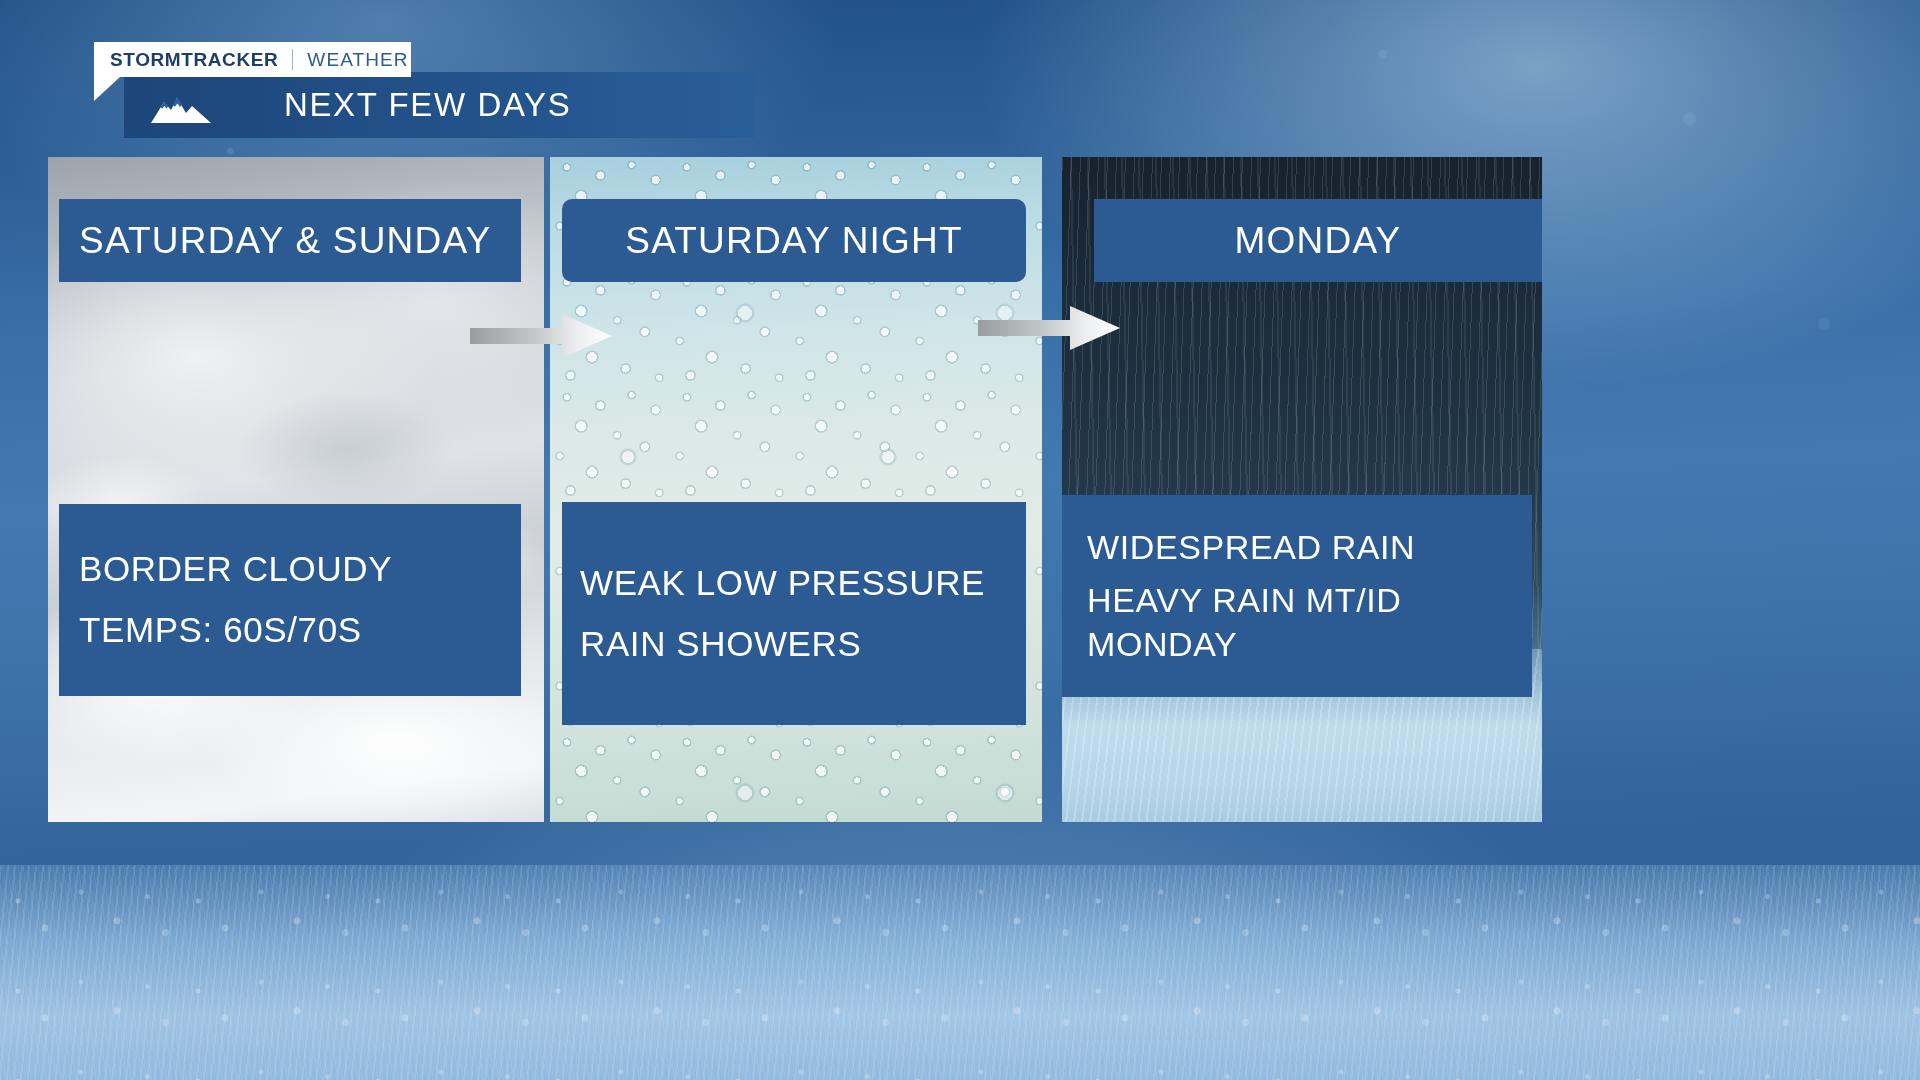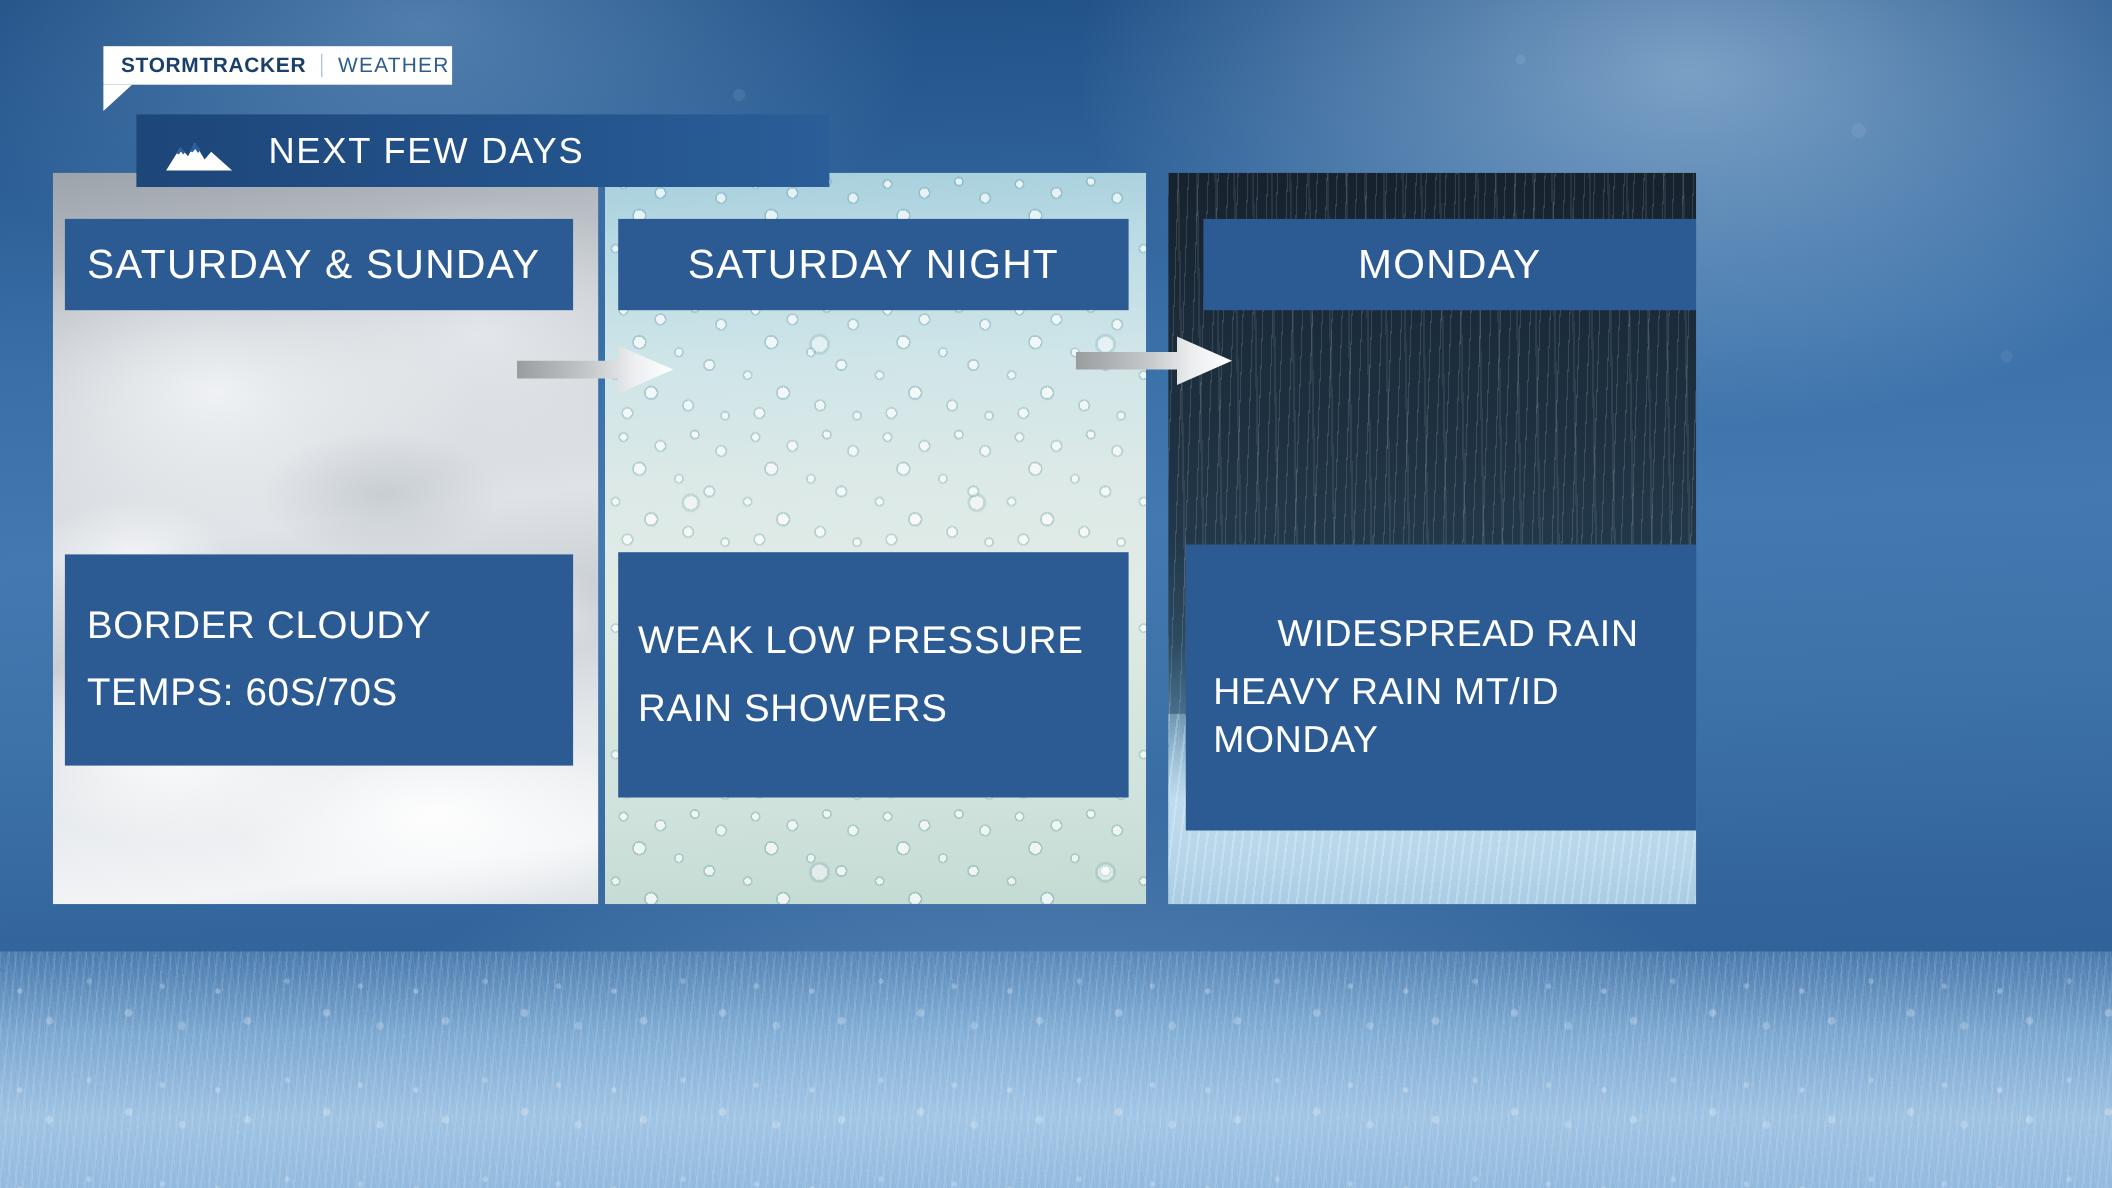--- a/index.html
+++ b/index.html
@@ -75,25 +75,26 @@
   #logo-tail {
     position:absolute; left:94px; top:77px;
     width:0; height:0;
     border-left:26px solid #ffffff;
     border-bottom:24px solid transparent;
     z-index:6;
   }
 
   
   #title-bar {
-    position:absolute; left:124px; top:104px;
+    position:absolute; left:124px; top:72px;
     width:630px; height:66px;
     background:linear-gradient(90deg, #1d4679 0%, #23528a 55%, #2a5e98 100%);
     display:flex; align-items:center;
     z-index:5;
+    gap:40px;
   }
   #mountain-icon { margin-left:26px; width:62px; height:40px; flex:0 0 auto; }
   #title-text {
     margin-left:32px;
     font-size:33px; color:#ffffff; letter-spacing:1.6px; font-weight:400;
   }
 
   
   .panel { position:absolute; top:157px; height:665px; overflow:hidden; }
   #panel-0 { left:48px;   width:496px; }
@@ -192,26 +193,26 @@
     color:#ffffff; font-size:35px; letter-spacing:.6px; font-weight:400;
     line-height:1.28; white-space:nowrap;
   }
 
   
   #panel-0 .hdr-block { left:11px; top:42px; width:462px; height:83px; padding-left:20px; }
   #panel-0 .hdr-block .hdr-text { text-align:left; }
   #panel-0 .body-block { left:11px; top:347px; width:462px; height:192px; padding-left:20px; gap:16px; }
 
   
-  #panel-1 .hdr-block { left:12px; top:42px; width:464px; height:83px; justify-content:center; padding:0; }
+  #panel-1 .hdr-block { left:12px; top:42px; width:464px; height:83px; justify-content:center; padding:0;border-radius:10px; }
   #panel-1 .body-block { left:12px; top:345px; width:464px; height:223px; padding-left:18px; gap:16px; }
 
   
   #panel-2 .hdr-block { left:32px; top:42px; width:448px; height:83px; justify-content:center; padding:0; }
-  #panel-2 .body-block { left:16px; top:338px; width:470px; height:260px; padding-left:25px; gap:10px;align-items:center; }
+  #panel-2 .body-block { left:0; top:338px; width:470px; height:202px; padding-left:25px; gap:10px; }
   #panel-2 .body-line { font-size:34px; white-space:normal; }
 
   
   .arrow { position:absolute; z-index:4; }
   #arrow-0 { left:470px;  top:313px; width:142px; height:46px; }
   #arrow-1 { left:978px;  top:305px; width:142px; height:46px; }
 </style>
 </head>
 <body>
 

